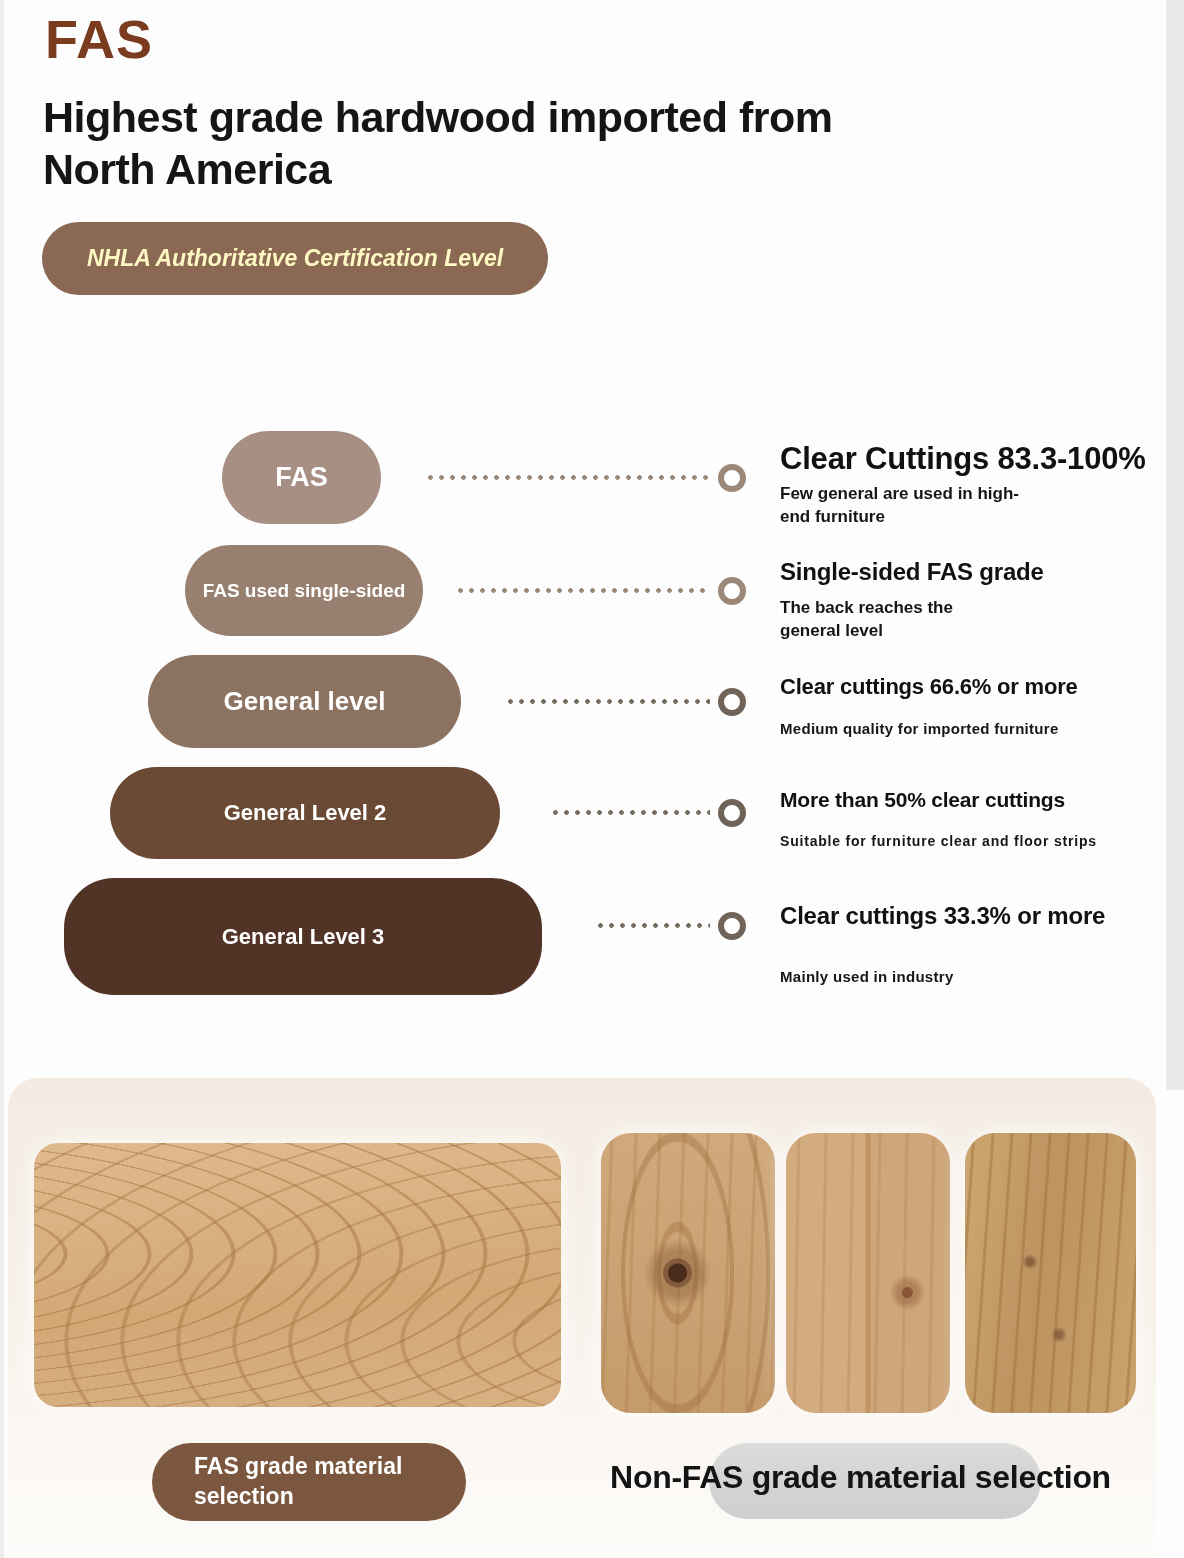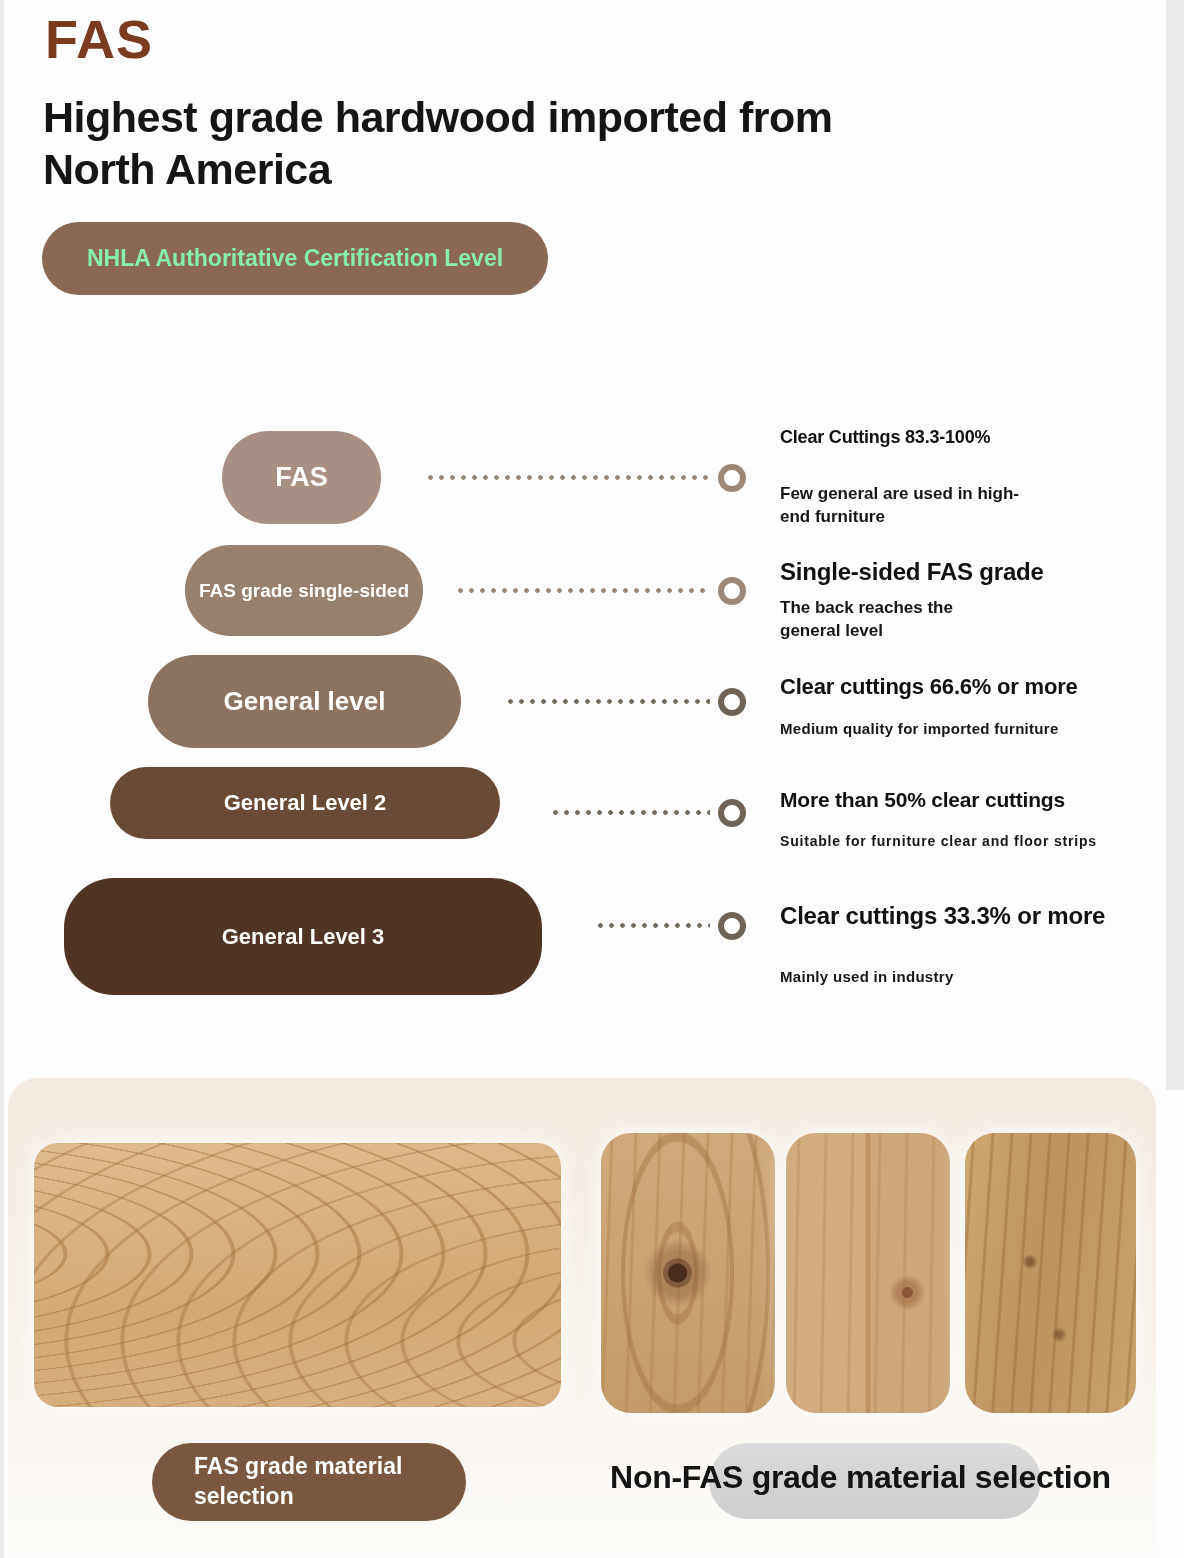--- a/index.html
+++ b/index.html
@@ -87,41 +87,41 @@
 <body>
 
 <div class="canvas">
 
   <div class="left-hairline"></div>
   <div class="right-strip"></div>
 
   <h1 class="brand" style="color: rgb(122, 59, 30);">FAS</h1>
   <h2 class="title">Highest grade hardwood imported from
 North America</h2>
-  <div class="badge" style="background: rgb(138, 104, 84); color: #86efac;">NHLA Authoritative Certification Level</div>
+  <div class="badge" style="background: rgb(138, 104, 84); color: #fef9c3; font-style: italic;">NHLA Authoritative Certification Level</div>
 
   <div id="pyramid">
       <div class="pill" style="left: 222px; top: 431px; width: 159px; height: 93px; font-size: 27px; background: rgb(168, 143, 132);">FAS</div>
       <div class="dots" style="left: 425px; top: 474.5px; width: 285px; background-image: radial-gradient(circle, rgb(152, 136, 120) 2px, rgba(0, 0, 0, 0) 2.6px); background-size: 11px 5px;"></div>
       <div class="ring" style="left: 718px; top: 463.5px; border-color: rgb(155, 136, 120);"></div>
-      <p class="row-heading" style="top: 427px; font-size: 18px;">Clear Cuttings 83.3-100%</p>
+      <p class="row-heading" style="top: 441px; font-size: 31px;">Clear Cuttings 83.3-100%</p>
       <p class="row-sub" style="top: 482px; font-size: 17px; letter-spacing: 0px;">Few general are used in high-
 end furniture</p>
-      <div class="pill" style="left: 185px; top: 545px; width: 238px; height: 91px; font-size: 19px; background: rgb(151, 128, 111);">FAS grade single-sided</div>
+      <div class="pill" style="left: 185px; top: 545px; width: 238px; height: 91px; font-size: 19px; background: rgb(151, 128, 111);">FAS used single-sided</div>
       <div class="dots" style="left: 455px; top: 587.5px; width: 255px; background-image: radial-gradient(circle, rgb(152, 136, 120) 2px, rgba(0, 0, 0, 0) 2.6px); background-size: 11px 5px;"></div>
       <div class="ring" style="left: 718px; top: 576.5px; border-color: rgb(155, 136, 120);"></div>
       <p class="row-heading" style="top: 558px; font-size: 24px;">Single-sided FAS grade</p>
       <p class="row-sub" style="top: 596px; font-size: 17px; letter-spacing: 0px;">The back reaches the
 general level</p>
       <div class="pill" style="left: 148px; top: 655px; width: 313px; height: 93px; font-size: 26px; background: rgb(140, 114, 96);">General level</div>
       <div class="dots" style="left: 505px; top: 698.5px; width: 205px; background-image: radial-gradient(circle, rgb(117, 106, 94) 2px, rgba(0, 0, 0, 0) 2.6px); background-size: 11px 5px;"></div>
       <div class="ring" style="left: 718px; top: 687.5px; border-color: rgb(111, 100, 87);"></div>
       <p class="row-heading" style="top: 674px; font-size: 22px;">Clear cuttings 66.6% or more</p>
       <p class="row-sub" style="top: 719px; font-size: 15px; letter-spacing: 0.3px;">Medium quality for imported furniture</p>
-      <div class="pill" style="left: 110px; top: 767px; width: 390px; height: 72px; font-size: 22px; background: rgb(106, 74, 53);">General Level 2</div>
+      <div class="pill" style="left: 110px; top: 767px; width: 390px; height: 92px; font-size: 22px; background: rgb(106, 74, 53);">General Level 2</div>
       <div class="dots" style="left: 550px; top: 810px; width: 160px; background-image: radial-gradient(circle, rgb(117, 106, 94) 2px, rgba(0, 0, 0, 0) 2.6px); background-size: 11px 5px;"></div>
       <div class="ring" style="left: 718px; top: 799px; border-color: rgb(111, 100, 87);"></div>
       <p class="row-heading" style="top: 788px; font-size: 21px;">More than 50% clear cuttings</p>
       <p class="row-sub" style="top: 832px; font-size: 14px; letter-spacing: 0.8px;">Suitable for furniture clear and floor strips</p>
       <div class="pill" style="left: 64px; top: 878px; width: 478px; height: 117px; font-size: 22px; background: rgb(82, 52, 38);">General Level 3</div>
       <div class="dots" style="left: 595px; top: 923px; width: 115px; background-image: radial-gradient(circle, rgb(117, 106, 94) 2px, rgba(0, 0, 0, 0) 2.6px); background-size: 11px 5px;"></div>
       <div class="ring" style="left: 718px; top: 912px; border-color: rgb(111, 100, 87);"></div>
       <p class="row-heading" style="top: 902px; font-size: 24px;">Clear cuttings 33.3% or more</p>
       <p class="row-sub" style="top: 967px; font-size: 15px; letter-spacing: 0.3px;">Mainly used in industry</p>
     </div>

